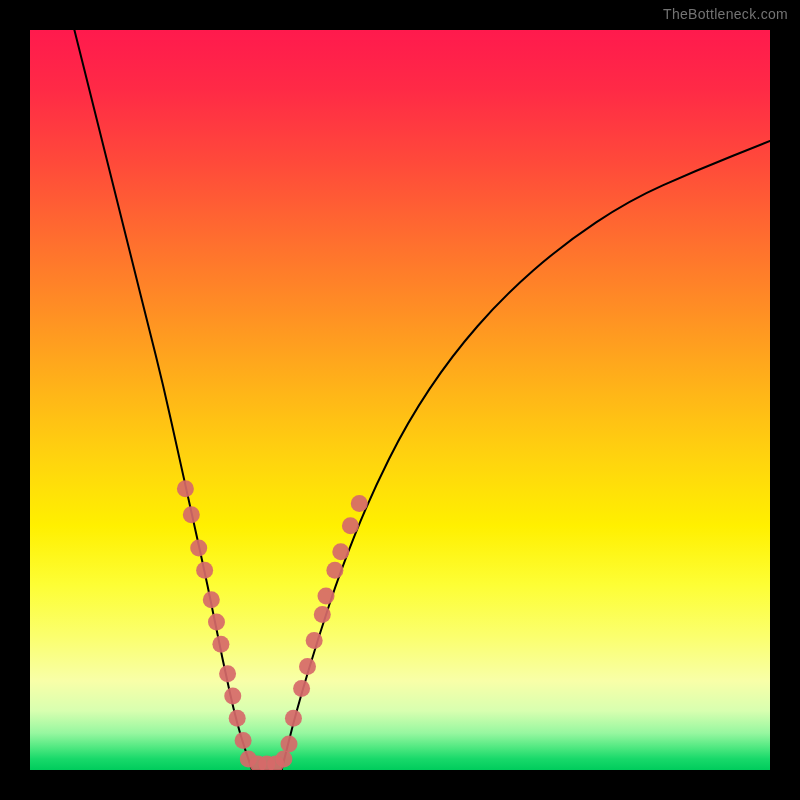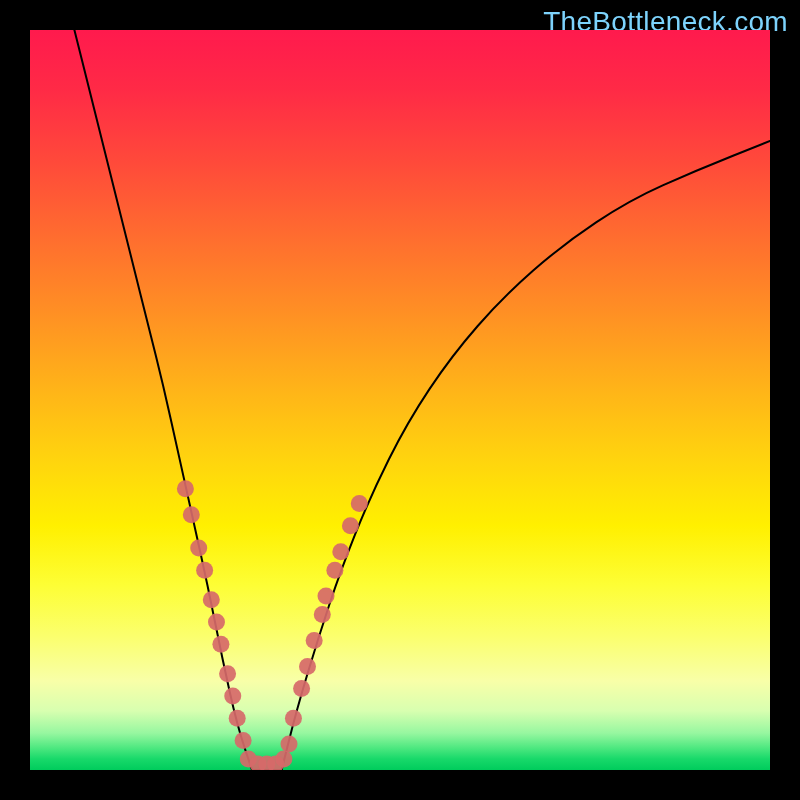--- a/index.html
+++ b/index.html
@@ -47,22 +47,22 @@
       #97f7a0 95%,
       #4ee880 97%,
       #18d96a 98.5%,
       #00cc5c 100%
     );
   }
   .watermark {
     position: absolute;
     top: 6px;
     right: 12px;
-    color: #7dd3fc;
-    font-size: 28px;
+    color: #737373;
+    font-size: 14px;
     letter-spacing: 0.3px;
     user-select: none;
     margin-left: 8px;
   }
 </style>
 </head>
 <body>
 
 <div class="frame">
   <div class="watermark">TheBottleneck.com</div>

